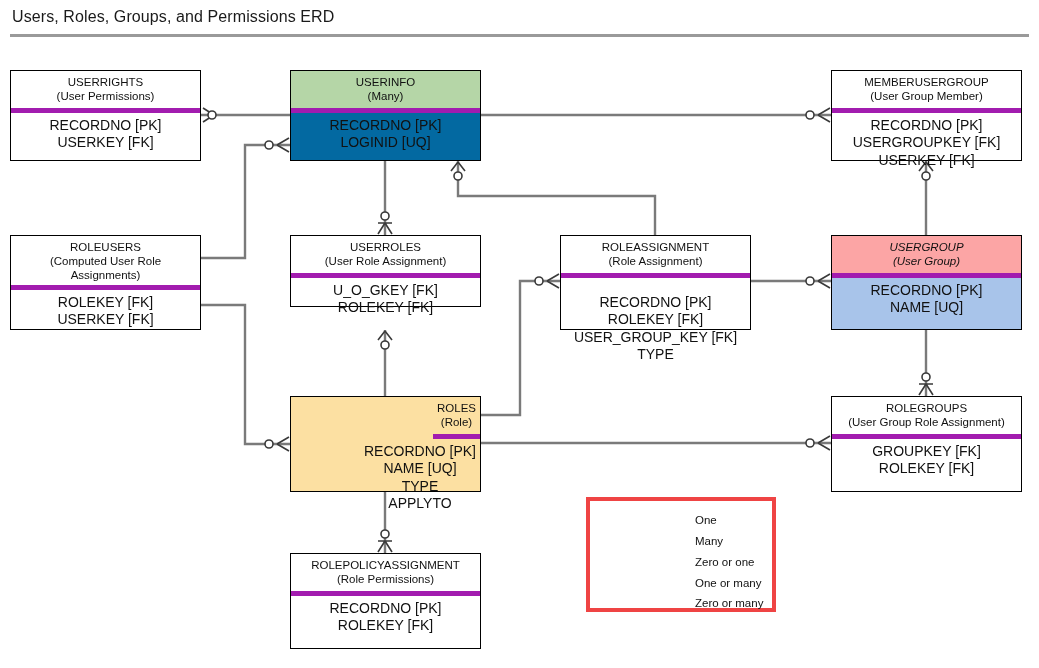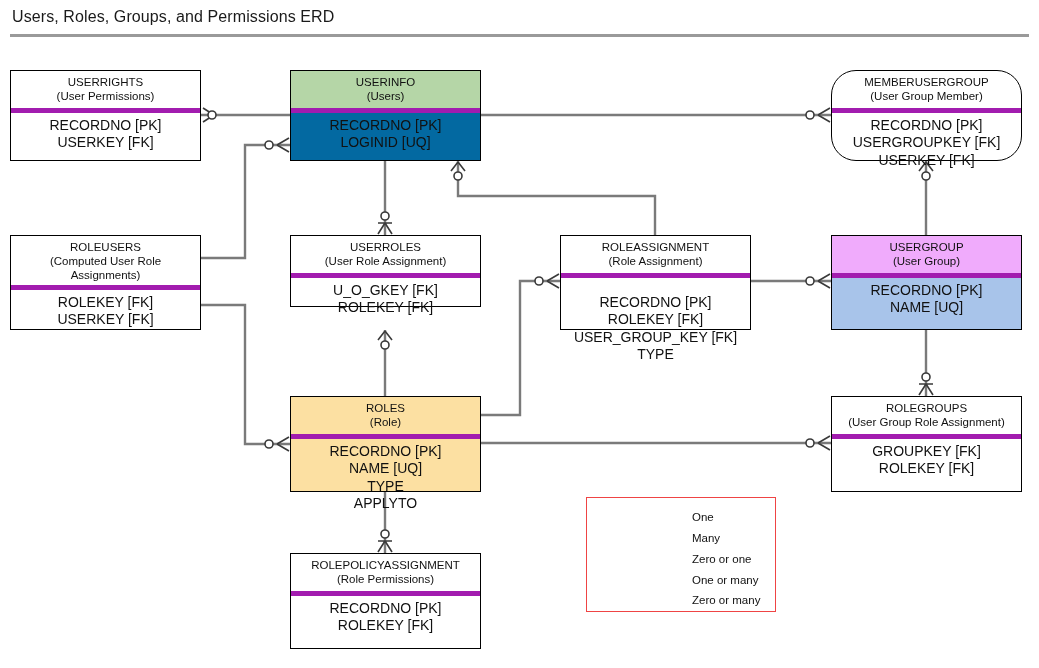--- a/index.html
+++ b/index.html
@@ -70,29 +70,29 @@
   }
   .entity .ent-attr {
     display: block;
     font-size: 14px;
     color: #111111;
     white-space: nowrap;
   }
   .entity.fill-green { background: #0369a1; }
   .entity.fill-green .ent-head { background: #b5d6a7; }
   .entity.fill-blue  { background: #a8c4ea; }
-  .entity.fill-blue  .ent-head { background: #f0abfc; }
-  .entity.fill-amber { background: #fce0a2; }
+  .entity.fill-blue  .ent-head { background: #fca5a5; font-style: italic; }
+  .entity.fill-amber { background: #fce0a2; align-items: flex-end; }
   .entity.fill-amber .ent-head { background: #fce0a2; }
   
   #legend {
     position: absolute;
     left: 586px; top: 497px;
     width: 190px; height: 115px;
-    border: 1px solid #ef4444;
+    border: 4px solid #ef4444;
     background: #ffffff;
     z-index: 6;
   }
   #legend .legend-rows {
     position: absolute;
     left: 0; top: 0; width: 100%; height: 100%;
   }
   .legend-label {
     position: absolute;
     font-size: 11.5px;
@@ -224,29 +224,29 @@
     </div>
     <div class="ent-body">
       <span class="ent-attr">RECORDNO [PK]</span>
       <span class="ent-attr">USERKEY [FK]</span>
     </div>
   </div>
 
   <div class="entity fill-green" style="left:290px; top:70px; width:191px; height:91px;">
     <div class="ent-head">
       <span class="ent-name">USERINFO</span>
-      <span class="ent-alias">(Users)</span>
+      <span class="ent-alias">(Many)</span>
     </div>
     <div class="ent-body">
       <span class="ent-attr">RECORDNO [PK]</span>
       <span class="ent-attr">LOGINID [UQ]</span>
     </div>
   </div>
 
-  <div class="entity" style="left:831px; top:70px; width:191px; height:91px;border-radius:25px;">
+  <div class="entity" style="left:831px; top:70px; width:191px; height:91px;">
     <div class="ent-head">
       <span class="ent-name">MEMBERUSERGROUP</span>
       <span class="ent-alias">(User Group Member)</span>
     </div>
     <div class="ent-body">
       <span class="ent-attr">RECORDNO [PK]</span>
       <span class="ent-attr">USERGROUPKEY [FK]</span>
       <span class="ent-attr">USERKEY [FK]</span>
     </div>
   </div>

